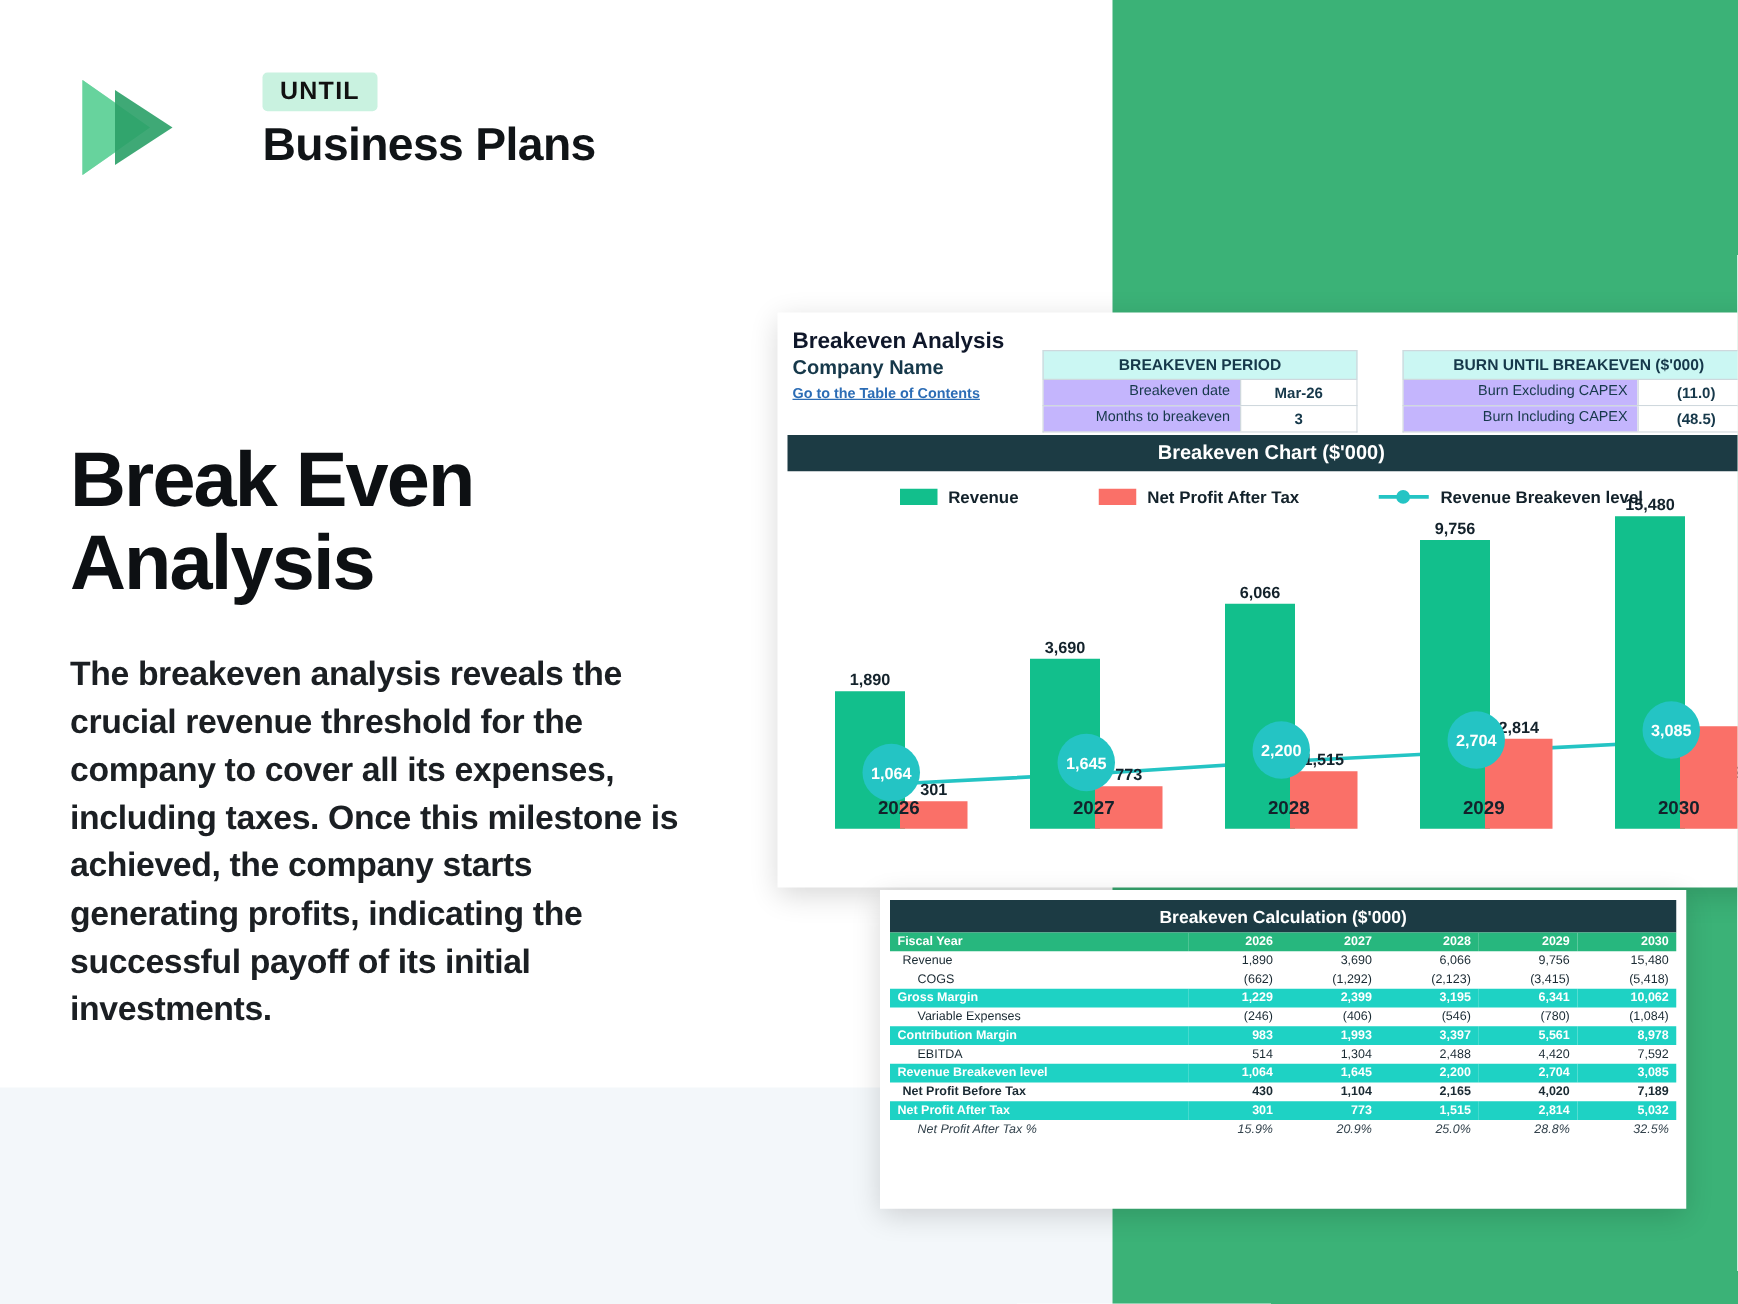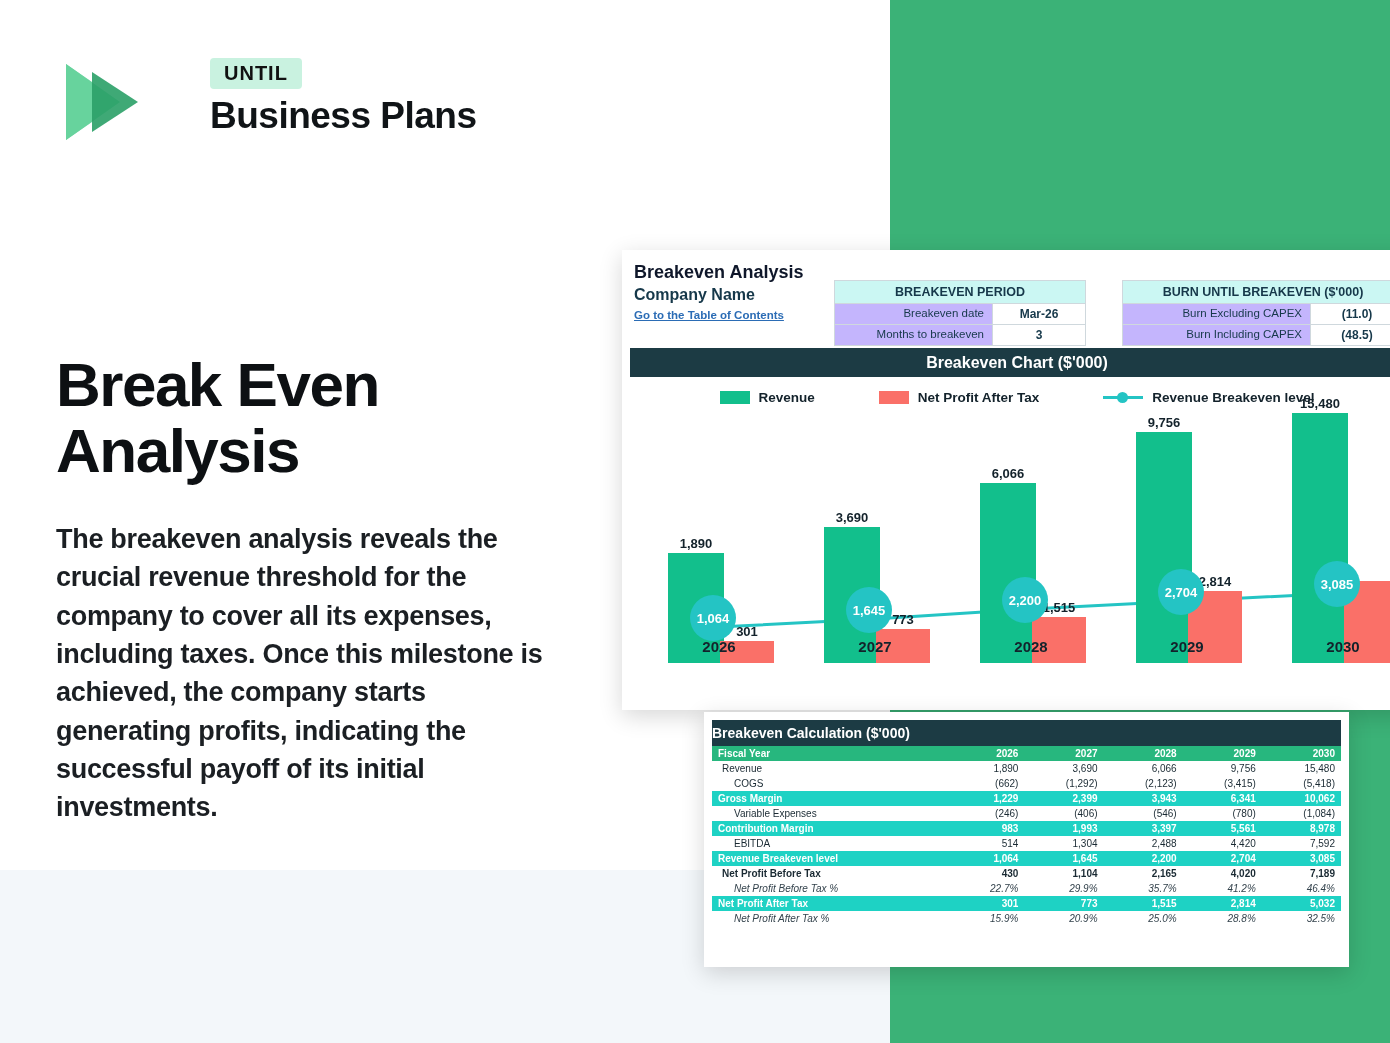--- a/index.html
+++ b/index.html
@@ -118,21 +118,21 @@
   }
   .trendline { position:absolute; left:0; top:0; width:774px; height:288px; pointer-events:none; }
   
   .table-card {
     position:absolute; left:704px; top:712px; width:645px; height:255px;
     background:#ffffff; box-shadow:0 6px 22px rgba(0,0,0,0.16); padding:8px;
     box-sizing:border-box;
   }
   .tbl-banner {
     background:#1c3b44; color:#fff; font-size:14px; font-weight:bold;
-    padding:5px 0;
+    text-align:center; padding:5px 0;
   }
   table.calc { width:100%; border-collapse:collapse; }
   table.calc th, table.calc td { padding:2px 6px; }
   .hdr-row th {
     background:#27b77e; color:#ffffff; font-size:10px; font-weight:bold; text-align:right;
   }
   .hdr-row th.first { text-align:left; }
   table.calc td { font-size:10px; color:#1a2a33; text-align:right; }
   table.calc td.first { text-align:left; padding-left:10px; }
   tr.hl td { background:#1ed2c4; color:#ffffff; font-weight:bold; }
@@ -289,21 +289,21 @@
         <td>(662)</td>
         <td>(1,292)</td>
         <td>(2,123)</td>
         <td>(3,415)</td>
         <td>(5,418)</td>
       </tr>
       <tr class="hl">
         <td class="first">Gross Margin</td>
         <td>1,229</td>
         <td>2,399</td>
-        <td>3,943</td>
+        <td>3,195</td>
         <td>6,341</td>
         <td>10,062</td>
       </tr>
       <tr>
         <td class="first" style="padding-left:22px;">Variable Expenses</td>
         <td>(246)</td>
         <td>(406)</td>
         <td>(546)</td>
         <td>(780)</td>
         <td>(1,084)</td>
@@ -333,28 +333,20 @@
         <td>3,085</td>
       </tr>
       <tr class="bold">
         <td class="first">Net Profit Before Tax</td>
         <td>430</td>
         <td>1,104</td>
         <td>2,165</td>
         <td>4,020</td>
         <td>7,189</td>
       </tr>
-      <tr class="it">
-        <td class="first" style="padding-left:22px;">Net Profit Before Tax %</td>
-        <td>22.7%</td>
-        <td>29.9%</td>
-        <td>35.7%</td>
-        <td>41.2%</td>
-        <td>46.4%</td>
-      </tr>
       <tr class="hl">
         <td class="first">Net Profit After Tax</td>
         <td>301</td>
         <td>773</td>
         <td>1,515</td>
         <td>2,814</td>
         <td>5,032</td>
       </tr>
       <tr class="it">
         <td class="first" style="padding-left:22px;">Net Profit After Tax %</td>

